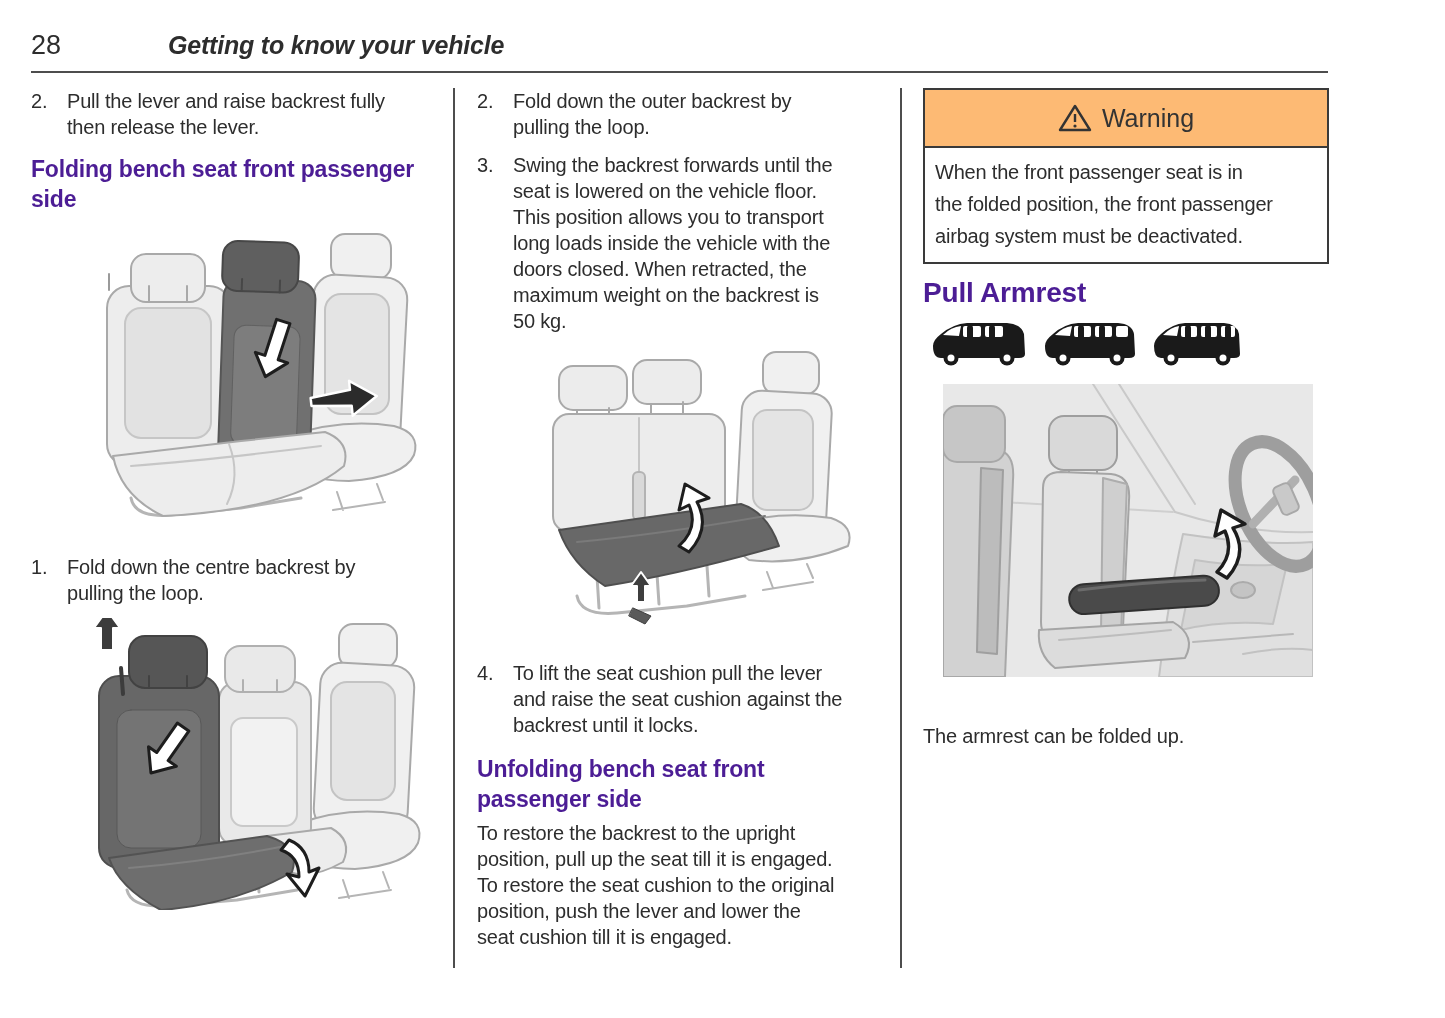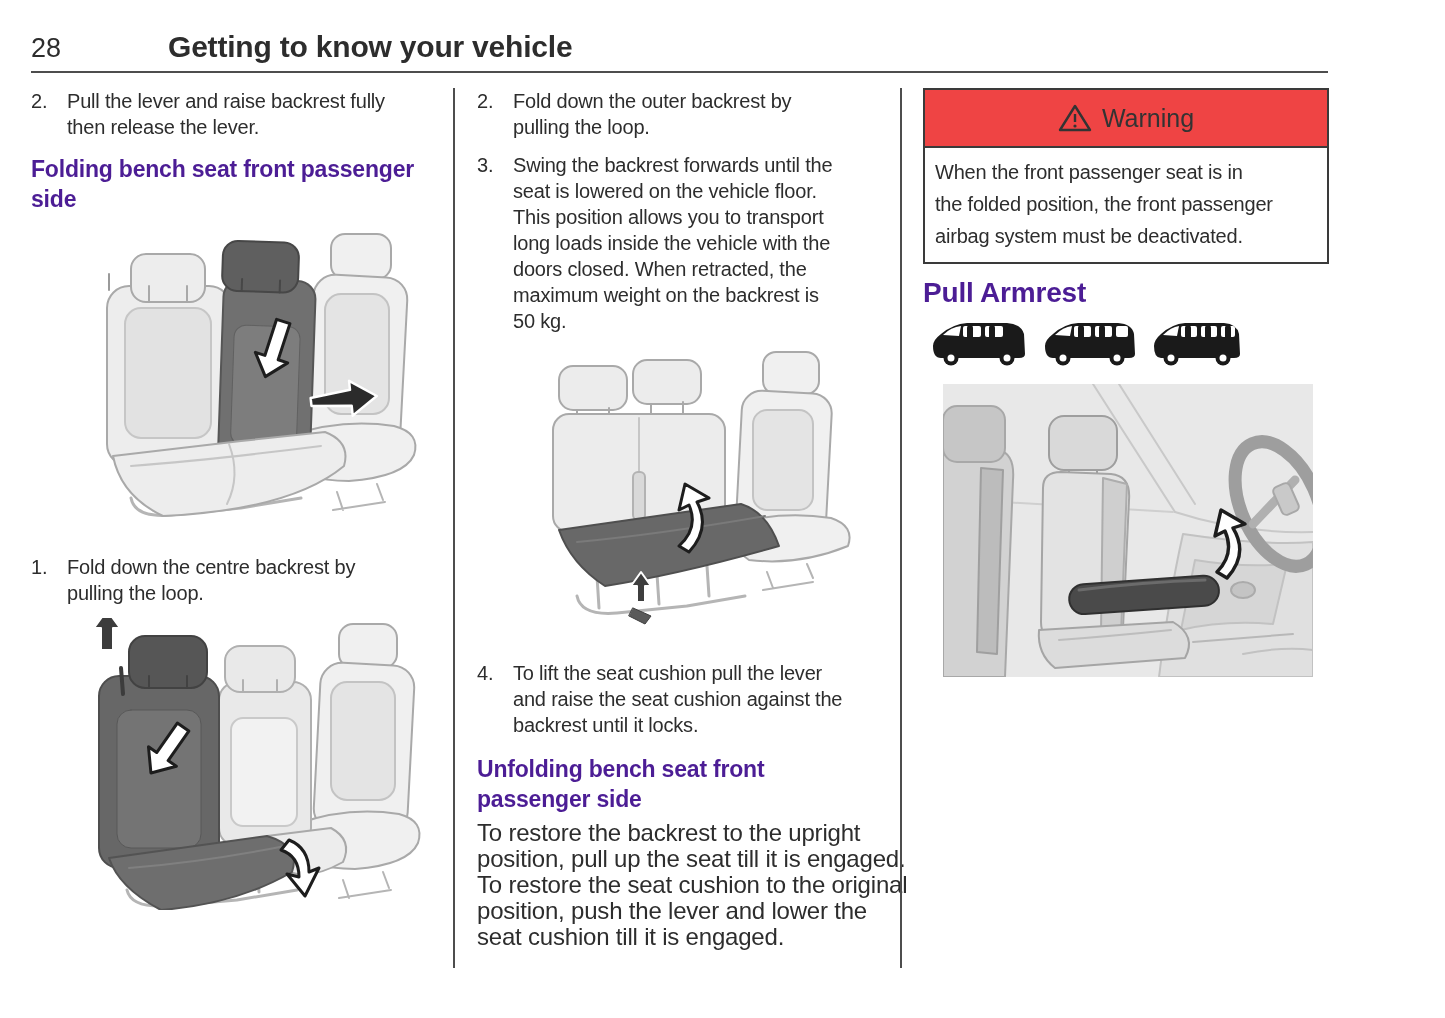--- a/index.html
+++ b/index.html
@@ -3,47 +3,47 @@
 <meta charset="utf-8">
 <style>
   html,body{margin:0;padding:0;}
   body{
     width:1445px;height:1018px;background:#ffffff;overflow:hidden;
     font-family:"Liberation Sans", sans-serif;color:#2d2d2d;
   }
   .page{position:relative;padding:30px 0 0 31px;width:1397px;}
   .hdr{display:flex;align-items:baseline;height:38px;}
   .page-num{font-size:27px;font-weight:400;width:137px;flex:none;letter-spacing:0;}
-  .page-title{font-size:30px;font-weight:700;letter-spacing:-0.2px;}
+  .page-title{font-size:25px;font-weight:700;letter-spacing:-0.2px;font-style:italic;}
   .hrule{width:1297px;height:2px;background:#4d4d4d;margin-top:3px;}
   .cols{display:flex;margin-top:15px;align-items:flex-start;}
   .col{flex:none;}
   .col-left{width:392px;}
   .col-mid{width:401px;}
   .col-right{width:406px;}
   .vdiv{width:2px;height:880px;background:#4d4d4d;flex:none;}
   .vdiv-1{margin-left:30px;margin-right:22px;}
   .vdiv-2{margin-left:22px;margin-right:21px;}
   .pre{white-space:pre;}
   .step{display:flex;margin-bottom:12px;}
   .step-num{width:36px;flex:none;font-size:20px;line-height:26px;}
   .step-txt{font-size:20px;line-height:26px;letter-spacing:-0.2px;}
   h2{font-size:23px;line-height:30px;font-weight:700;margin:0;letter-spacing:-0.2px;color:#4c1d95;}
   .h2-left{margin-top:14px;}
   .h2-mid{margin-top:16px;}
-  .para{font-size:24px;line-height:26px;letter-spacing:-0.2px;margin-top:6px;}
+  .para{font-size:20px;line-height:26px;letter-spacing:-0.2px;margin-top:6px;}
   figure{margin:0;padding:0;}
   .fig-a{margin:14px 0 0 60px;}
   .fig-b{margin:12px 0 0 54px;}
   .fig-c{margin:16px 0 0 64px;}
   .fig-d{margin:18px 0 0 20px;}
   
   .warnbox{width:402px;border:2px solid #3a3a3a;}
   .warnhead{
-    background:#ef4444;border-bottom:2px solid #3a3a3a;height:56px;
+    background:#fdba74;border-bottom:2px solid #3a3a3a;height:56px;
     display:flex;align-items:center;justify-content:center;gap:10px;
   }
   .warntitle{font-size:25px;color:#333;}
   .warnbody{padding:8px 8px 10px 10px;font-size:20px;line-height:32px;letter-spacing:-0.2px;}
   .fa-head{margin-top:14px;font-size:28px;line-height:30px;}
   .vans{margin-top:12px;margin-left:6px;display:flex;gap:13px;align-items:flex-end;}
   .caption{margin-top:42px;font-size:20px;line-height:26px;letter-spacing:-0.2px;}
 </style>
 </head>
 <body>
@@ -374,15 +374,16 @@
               <path d="M136 206 Q200 198 262 196" fill="none" stroke="#6b6b6b" stroke-width="3"></path>
             </g>
 
             <g transform="translate(248,136)">
               <path d="M36 58 Q58 34 42 8 L54 4 L30 -10 L24 16 L34 11 Q44 34 26 52 Z" fill="#ffffff" stroke="#1d1d1d" stroke-width="3.4"></path>
             </g>
           </g>
         </svg>
       </figure>
 
+      <div class="caption">The armrest can be folded up.</div>
     </div>
   </div>
 </div>
 
 </body></html>

